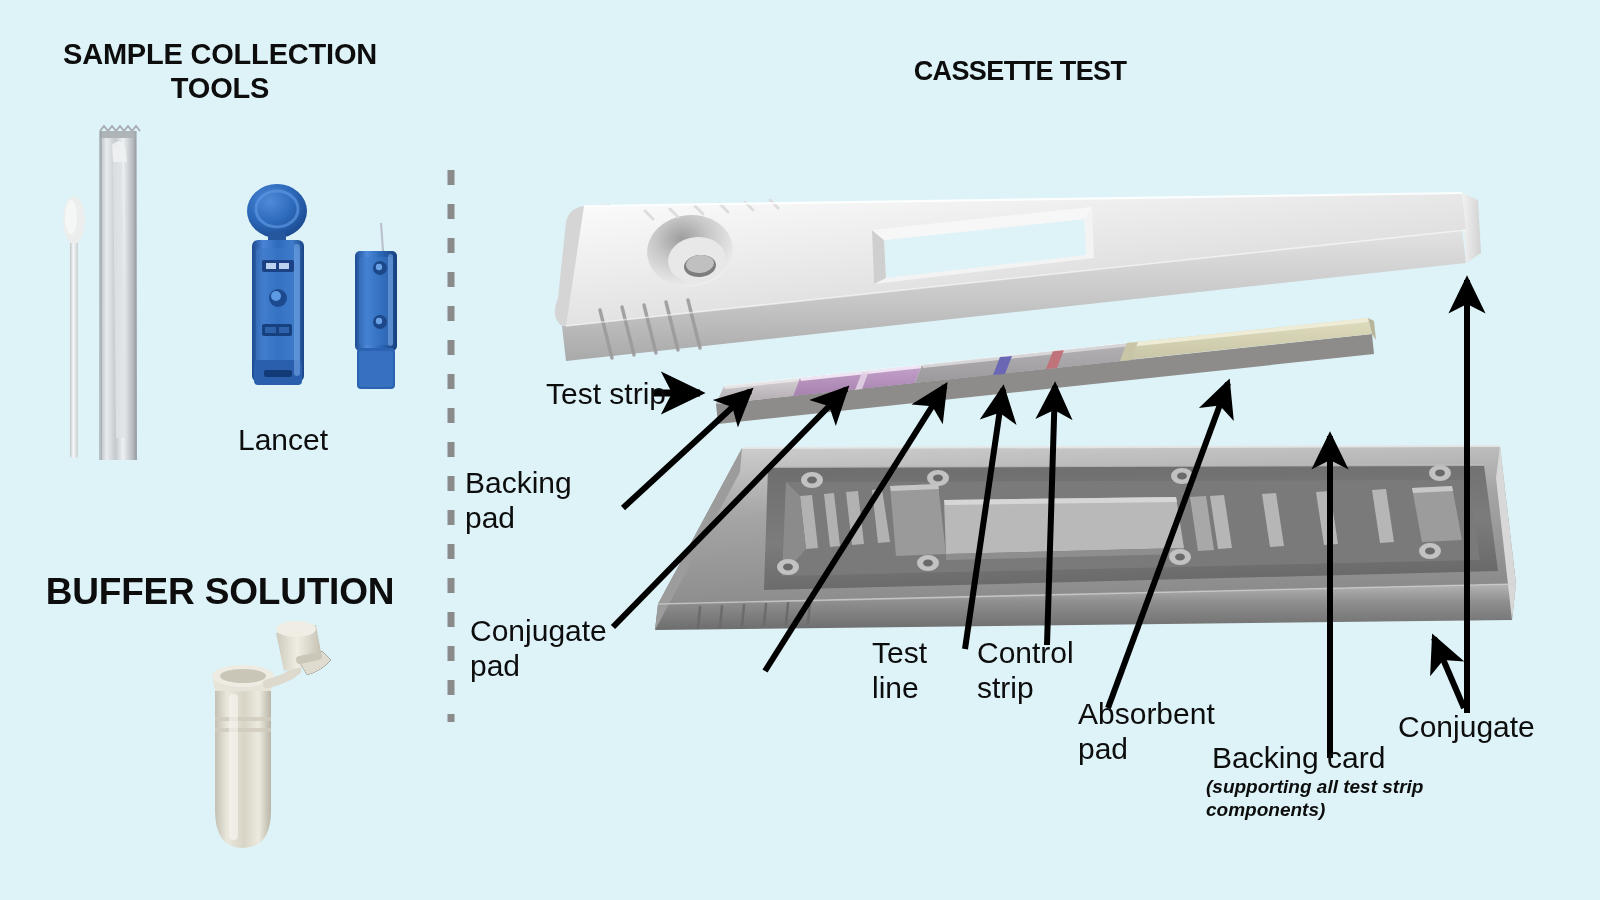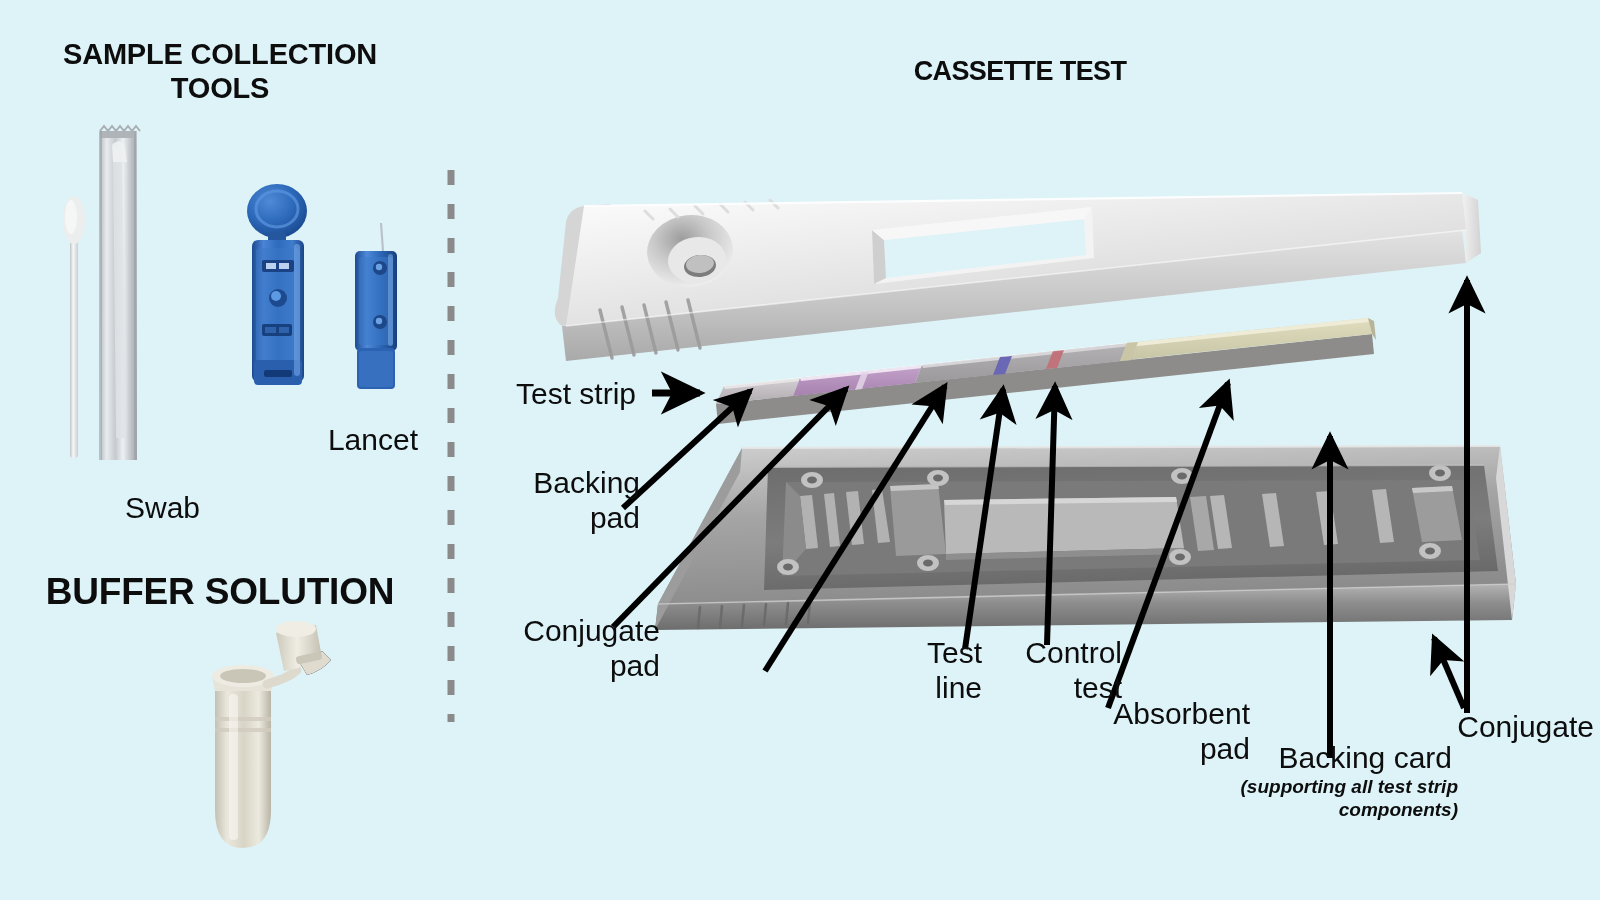--- a/index.html
+++ b/index.html
@@ -23,21 +23,21 @@
   #h-sample{left:10px;top:30px;width:420px;font-size:29px;}
   #h-buffer{left:10px;top:563px;width:420px;font-size:37px;}
   #h-cassette{left:690px;top:48px;width:660px;font-size:27px;letter-spacing:-0.6px;}
 
   
   .lbl{
     position:absolute;
     color:#0d0d0d;
     font-size:30px;
     line-height:1.18;
-    text-align:right;
+    text-align:left;
     white-space:pre-line;
   }
   .lbl.sub{
     font-size:19px;
     font-style:italic;
     font-weight:bold;
     line-height:1.2;
   }
 
   
@@ -184,21 +184,20 @@
 
       <path d="M276 625 L316 617 L323 655 L284 663 Z" fill="url(#gVialCap)"></path>
       <ellipse cx="296" cy="621" rx="20" ry="8" fill="#efede4"></ellipse>
 
       <path d="M300 655 q14 -4 22 -12 l9 9 q-9 11 -24 15 z" fill="#dedac e"></path>
       <path d="M300 655 q14 -4 22 -12 l9 9 q-9 11 -24 15 z" fill="#dfdbcf"></path>
       <rect x="296" y="646" width="26" height="8" rx="3" fill="#cac6b8" transform="rotate(-12 309 650)"></rect>
     </g>
   </svg>
 
-  <div class="lbl" style="left:20px;top:482px;width:180px;">Swab</div>
   <div class="lbl" style="left:238px;top:414px;width:180px;">Lancet</div>
 
   <svg class="art" viewBox="0 0 1600 900">
     <defs>
       <linearGradient id="gTopFace" x1="0.1" y1="0" x2="0.9" y2="1">
         <stop offset="0%" stop-color="#fbfbfb"></stop>
         <stop offset="35%" stop-color="#ececec"></stop>
         <stop offset="70%" stop-color="#dcdcdc"></stop>
         <stop offset="100%" stop-color="#cfcfcf"></stop>
       </linearGradient>
@@ -414,34 +413,34 @@
       <line x1="1108" y1="700" x2="1228" y2="375" marker-end="url(#arrowHead)"></line>
 
       <line x1="1330" y1="750" x2="1330" y2="428" marker-end="url(#arrowHead)"></line>
 
       <line x1="1467" y1="705" x2="1467" y2="272" marker-end="url(#arrowHead)"></line>
 
       <line x1="1464" y1="700" x2="1434" y2="630" marker-end="url(#arrowHead)"></line>
     </g>
   </svg>
 
-  <div class="lbl" style="left:486px;top:368px;width:180px;text-align:center;">Test strip</div>
+  <div class="lbl" style="left:486px;top:368px;width:180px;text-align:right;">Test strip</div>
 
   <div class="lbl" style="left:465px;top:457px;width:175px;">Backing
 pad</div>
 
   <div class="lbl" style="left:470px;top:605px;width:190px;">Conjugate
 pad</div>
 
 
   <div class="lbl" style="left:872px;top:627px;width:110px;">Test
 line</div>
 
   <div class="lbl" style="left:977px;top:627px;width:145px;">Control
-test</div>
+strip</div>
 
   <div class="lbl" style="left:1078px;top:688px;width:172px;">Absorbent
 pad</div>
 
   <div class="lbl sub" style="left:1206px;top:768px;width:252px;">(supporting all test strip
 components)</div>
 
   <div class="lbl" style="left:1212px;top:732px;width:240px;">Backing card</div>
 
   <div class="lbl" style="left:1398px;top:701px;width:196px;">Conjugate</div>

